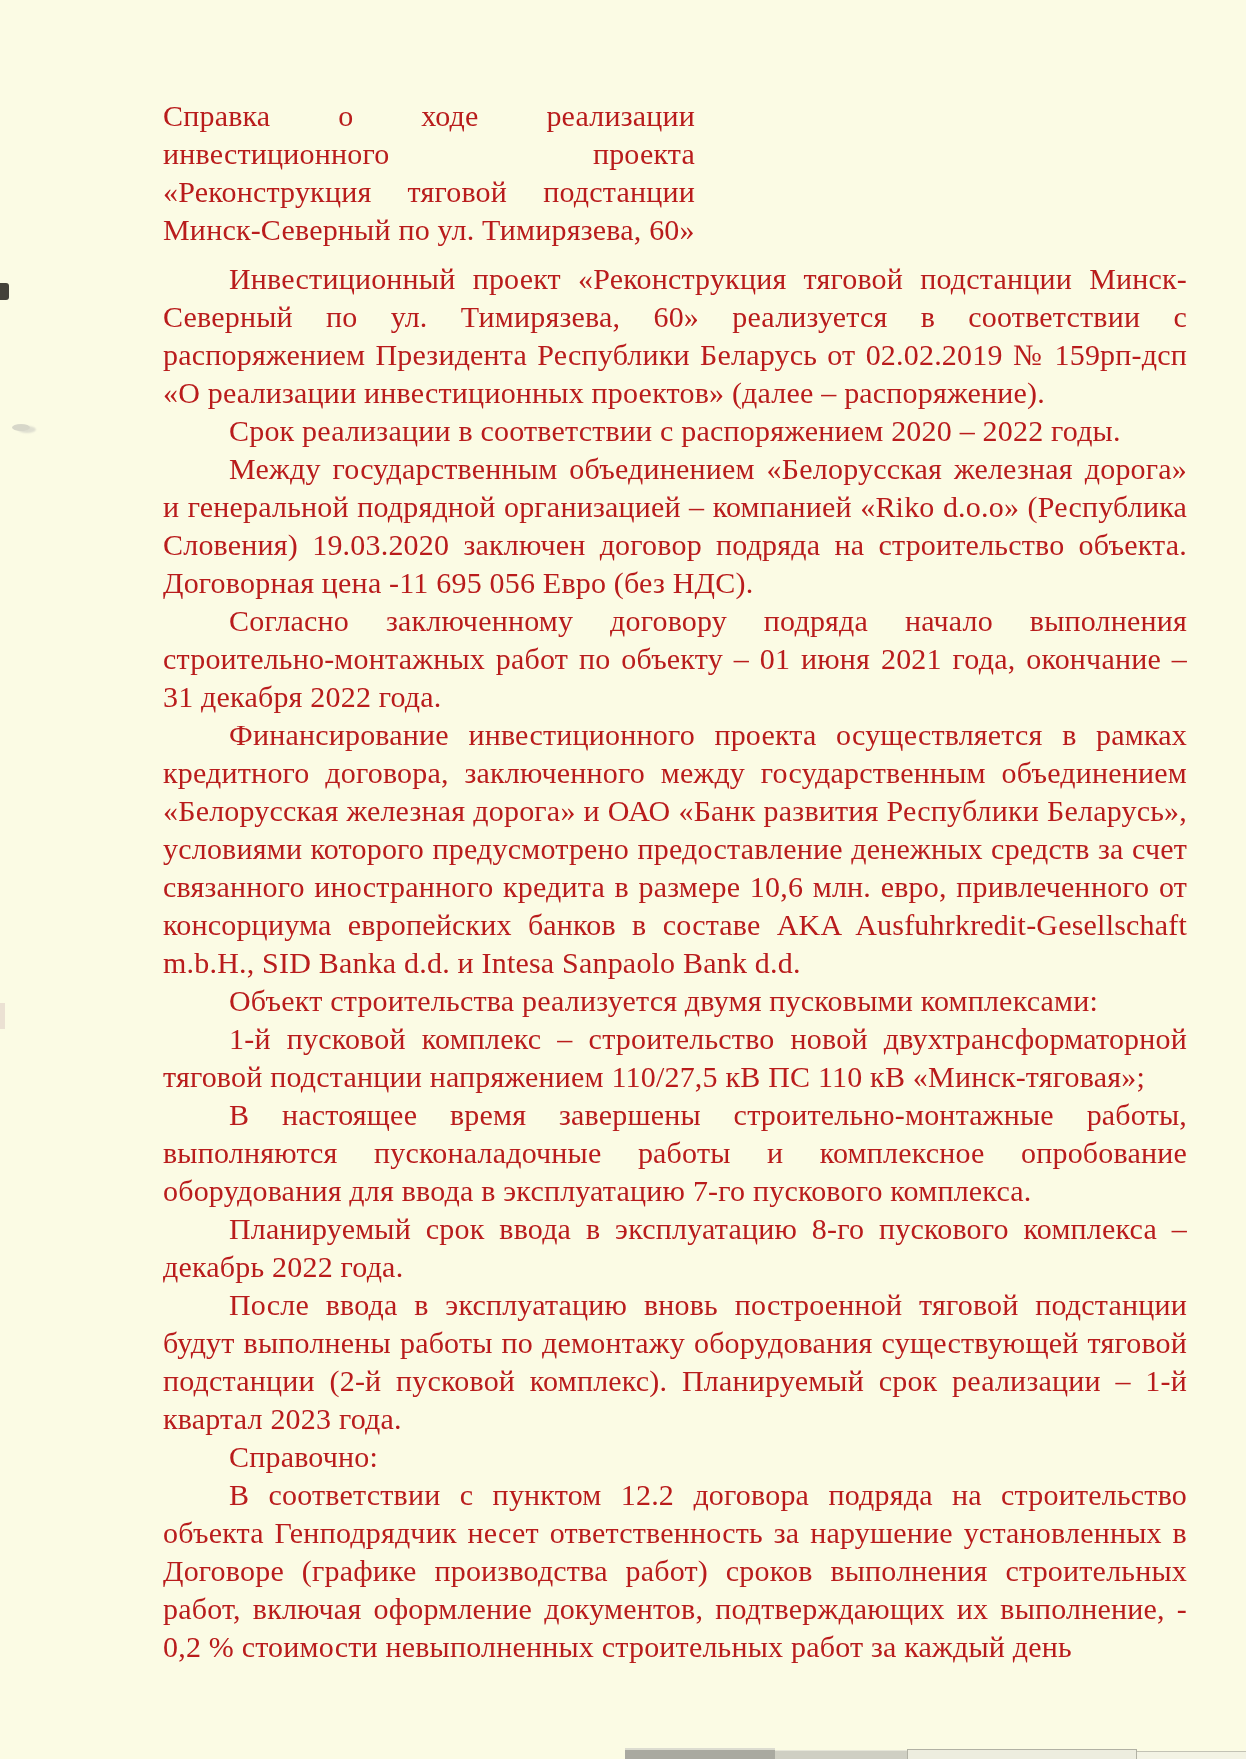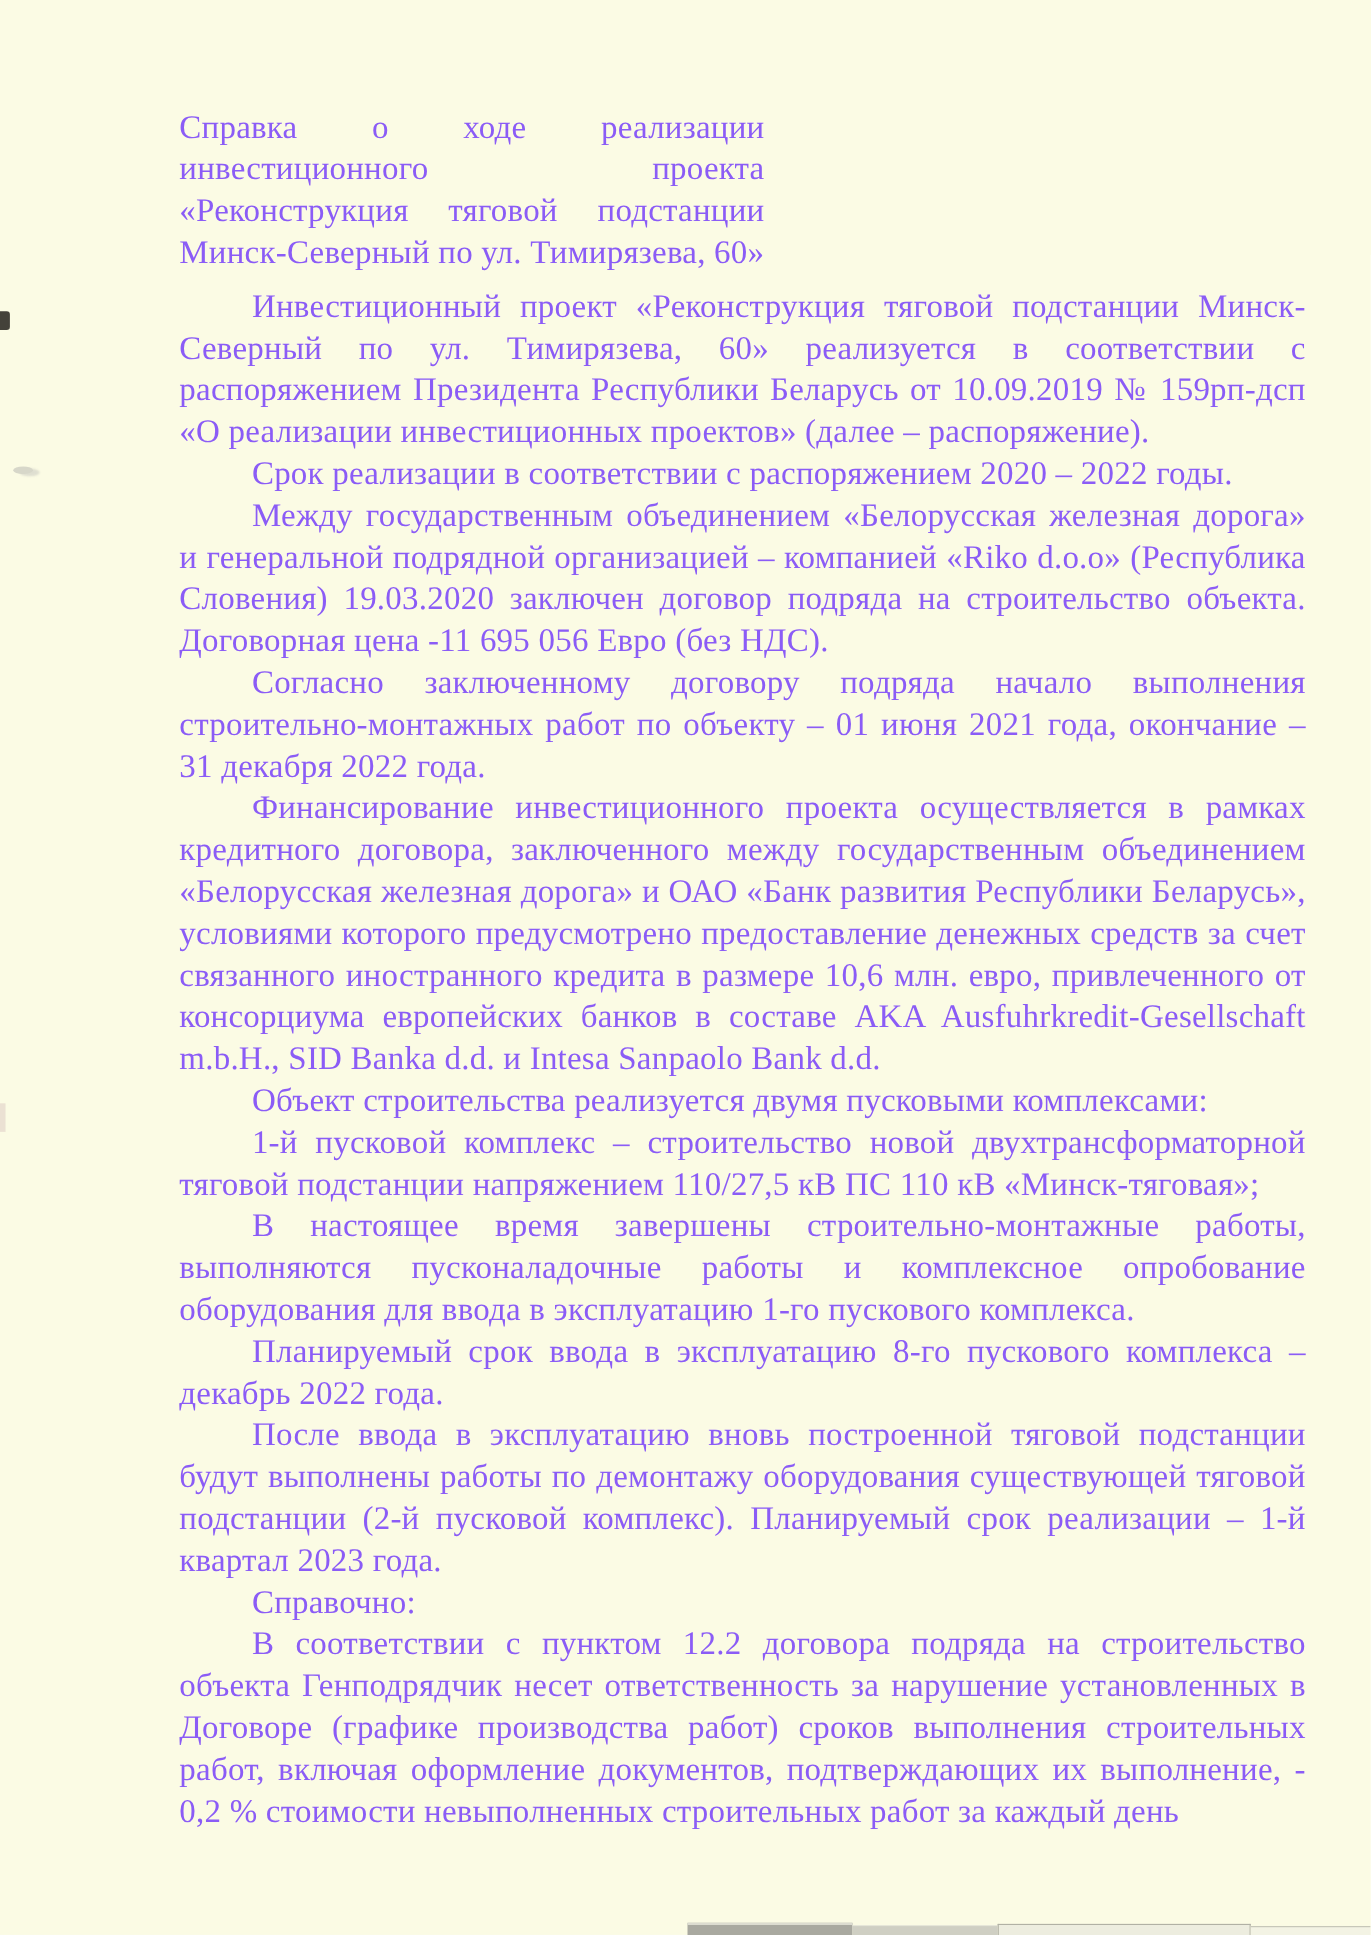--- a/index.html
+++ b/index.html
@@ -4,21 +4,21 @@
 <title>Scanned document</title>
 <style>
   html, body { margin: 0; padding: 0; }
   .page {
     position: relative;
     width: 1246px;
     height: 1759px;
     background: #FBFBE4;
     overflow: hidden;
     font-family: "Liberation Serif", "DejaVu Serif", serif;
-    color: #8b5cf6;
+    color: #b91c1c;
   }
   .doc-title {
     position: absolute;
     left: 163px;
     top: 97px;
     width: 532px;
     font-size: 30px;
     line-height: 38px;
     text-align: justify;
     text-align-last: left;
@@ -73,28 +73,28 @@
   }
 </style>
 </head>
 <body>
 
 <div class="page">
 
   <div class="doc-title">Справка о ходе реализации инвестиционного проекта «Реконструкция тяговой подстанции Минск-Северный по ул. Тимирязева, 60»</div>
 
   <div class="doc-body">
-      <p class="para normal">Инвестиционный проект «Реконструкция тяговой подстанции Минск-Северный по ул. Тимирязева, 60» реализуется в соответствии с распоряжением Президента Республики Беларусь от 10.09.2019 № 159рп-дсп «О реализации инвестиционных проектов» (далее – распоряжение).</p>
+      <p class="para normal">Инвестиционный проект «Реконструкция тяговой подстанции Минск-Северный по ул. Тимирязева, 60» реализуется в соответствии с распоряжением Президента Республики Беларусь от 02.02.2019 № 159рп-дсп «О реализации инвестиционных проектов» (далее – распоряжение).</p>
       <p class="para normal">Срок реализации в соответствии с распоряжением 2020 – 2022 годы.</p>
       <p class="para normal">Между государственным объединением «Белорусская железная дорога» и генеральной подрядной организацией – компанией «Riko d.o.o» (Республика Словения) 19.03.2020 заключен договор подряда на строительство объекта. Договорная цена -11 695 056 Евро (без НДС).</p>
       <p class="para normal">Согласно заключенному договору подряда начало выполнения строительно-монтажных работ по объекту – 01 июня 2021 года, окончание – 31 декабря 2022 года.</p>
       <p class="para normal">Финансирование инвестиционного проекта осуществляется в рамках кредитного договора, заключенного между государственным объединением «Белорусская железная дорога» и ОАО «Банк развития Республики Беларусь», условиями которого предусмотрено предоставление денежных средств за счет связанного иностранного кредита в размере 10,6 млн. евро, привлеченного от консорциума европейских банков в составе AKA Ausfuhrkredit-Gesellschaft m.b.H., SID Banka d.d. и Intesa Sanpaolo Bank d.d.</p>
       <p class="para normal">Объект строительства реализуется двумя пусковыми комплексами:</p>
       <p class="para normal">1-й пусковой комплекс – строительство новой двухтрансформаторной тяговой подстанции напряжением 110/27,5 кВ ПС 110 кВ «Минск-тяговая»;</p>
-      <p class="para normal">В настоящее время завершены строительно-монтажные работы, выполняются пусконаладочные работы и комплексное опробование оборудования для ввода в эксплуатацию 1-го пускового комплекса.</p>
+      <p class="para normal">В настоящее время завершены строительно-монтажные работы, выполняются пусконаладочные работы и комплексное опробование оборудования для ввода в эксплуатацию 7-го пускового комплекса.</p>
       <p class="para normal">Планируемый срок ввода в эксплуатацию 8-го пускового комплекса – декабрь 2022 года.</p>
       <p class="para normal">После ввода в эксплуатацию вновь построенной тяговой подстанции будут выполнены работы по демонтажу оборудования существующей тяговой подстанции (2-й пусковой комплекс). Планируемый срок реализации – 1-й квартал 2023 года.</p>
       <p class="para italic">Справочно:</p>
       <p class="para italic">В соответствии с пунктом 12.2 договора подряда на строительство объекта Генподрядчик несет ответственность за нарушение установленных в Договоре (графике производства работ) сроков выполнения строительных работ, включая оформление документов, подтверждающих их выполнение, - 0,2 % стоимости невыполненных строительных работ за каждый день</p>
     </div>
 
   <div class="edge-mark-1"></div>
   <div class="edge-mark-2"></div>
   <div class="edge-mark-3"></div>
   <div class="bottom-bar bar-1"></div>

